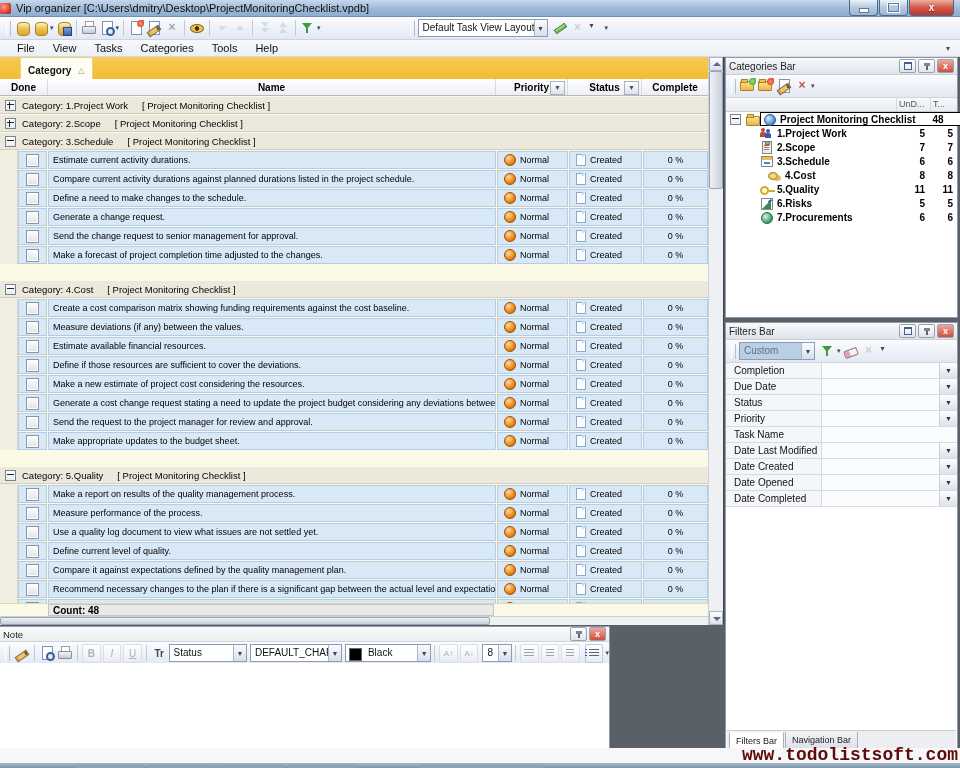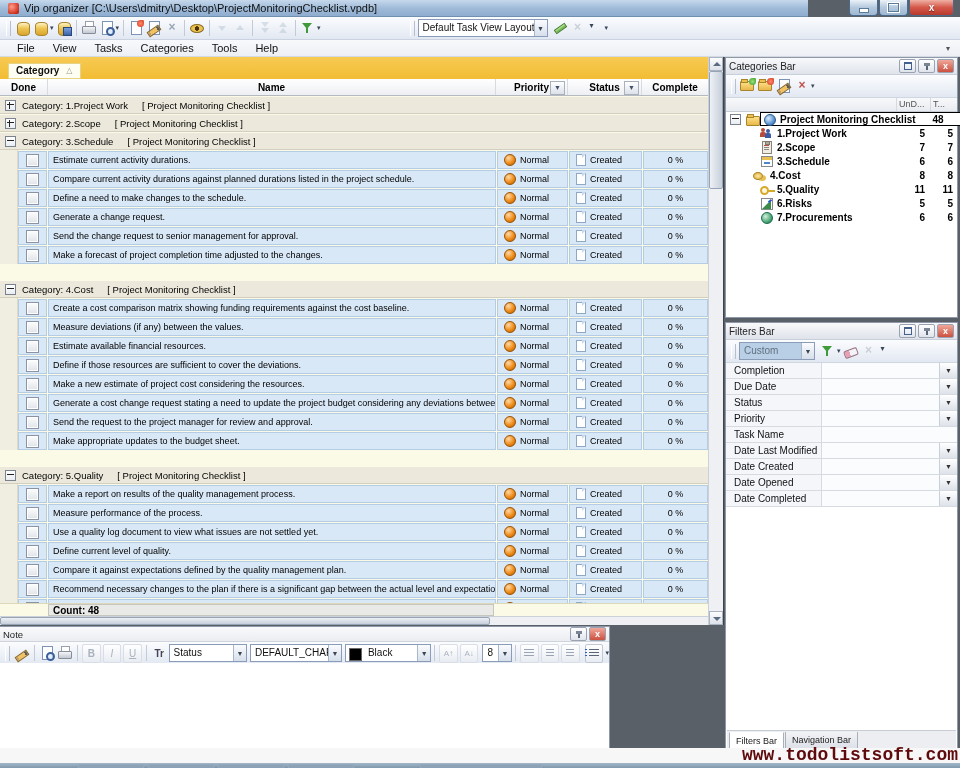--- a/index.html
+++ b/index.html
@@ -1,21 +1,21 @@
 <!DOCTYPE html>
 <html><head>
 <meta charset="utf-8">
 <style>
   html,body{margin:0;padding:0;background:#444;}
   .screen{position:relative;width:960px;height:768px;overflow:hidden;background:#5a6068;
           font-family:"Liberation Sans",sans-serif;-webkit-font-smoothing:antialiased;}
   
-  .titlebar{position:absolute;left:0;top:0;width:808px;height:17px;
+  .titlebar{position:absolute;left:0;top:0;width:960px;height:17px;
     background:linear-gradient(#c6d8ec,#9db9d7 55%,#8fadd0);border-bottom:1px solid #7090b0;
-    display:flex;align-items:center;padding-left:8px;box-sizing:border-box;}
+    display:flex;align-items:center;padding-left:0;box-sizing:border-box;}
   .appic{width:11px;height:11px;border-radius:2px;background:radial-gradient(circle at 35% 35%,#ff9d8c,#d23420 70%,#9c1f10);flex:0 0 11px;}
   .title-text{font-size:11px;color:#101010;margin-left:5px;white-space:nowrap;}
   .wbtns{position:absolute;right:6px;top:0;display:flex;gap:1px;}
   .wbtn{width:27px;height:15px;border:1px solid #4a6a8c;border-top:none;border-radius:0 0 4px 4px;
     background:linear-gradient(#eaf1f8,#b5c9de 50%,#9fb8d2);display:flex;align-items:center;justify-content:center;}
   .wbtn.close{width:43px;background:linear-gradient(#f0b0a4,#d4574a 50%,#b83a2c);color:#fff;}
   .wg-min{width:8px;height:3px;background:#fff;border:1px solid #5a7a9a;margin-top:5px;}
   .wg-max{width:9px;height:7px;background:transparent;border:1px solid #5a7a9a;box-shadow:inset 0 1px 0 #fff,0 0 0 1px #fff;}
   .wg-x{color:#fff;font-size:10px;font-weight:bold;line-height:13px;text-shadow:0 1px 1px #7a1a10;}
   
@@ -70,21 +70,21 @@
   
   .menubar{position:absolute;left:0;top:40px;width:960px;height:17px;
     background:linear-gradient(#f8f9fb,#eceff5);border-bottom:1px solid #d4d9e2;
     display:flex;align-items:center;font-size:11px;color:#111;padding-left:8px;box-sizing:border-box;}
   .mitem{padding:1px 9px 2px;}
   .movf{position:absolute;right:10px;top:4px;font-size:8px;color:#555;}
   
   .grid-panel{position:absolute;left:0;top:57px;width:723px;height:568px;background:#fbfae6;border-right:1px solid #3e434a;}
   .groupbar{position:absolute;left:0;top:0;right:15px;height:28px;
     background:linear-gradient(#f7ca52,#f1ba2d);border-bottom:1px solid #d09f1e;
-    display:flex;align-items:center;padding-left:8px;box-sizing:border-box;}
+    display:flex;padding-left:20px;box-sizing:border-box;}
   .groupchip{background:#fffef2;border:1px solid #e6d383;font-size:10px;font-weight:bold;color:#111;
     padding:1px 7px 2px;display:inline-flex;align-items:center;gap:7px;}
   .sortglyph{font-size:8px;color:#9a9a8a;font-weight:normal;}
   .gheader{position:absolute;left:0;top:22px;right:15px;height:17px;display:flex;
     background:linear-gradient(#ffffff,#edeff3);border-bottom:1px solid #b5bac2;
     font-size:10px;font-weight:bold;color:#000;box-sizing:border-box;}
   .hc{display:flex;align-items:center;justify-content:center;border-right:1px solid #d7dade;position:relative;box-sizing:border-box;}
   .hc-done{width:48px;}.hc-name{flex:1;}.hc-pri{width:72px;}.hc-stat{width:74px;}.hc-comp{width:66px;border-right:none;}
   .hdd{position:absolute;right:2px;top:2px;width:13px;height:12px;border:1px solid #a9b1bd;
     background:linear-gradient(#fff,#dce1e9);font-size:7px;line-height:11px;text-align:center;color:#43506a;font-weight:normal;}
@@ -835,21 +835,21 @@
           <span class="cnt2">7</span>
         </div>
         <div class="trw" style="padding-left: 32px;">
           <span class="tic">
             <i class="cal"></i>
           </span>
           <span class="lbl">3.Schedule</span>
           <span class="cnt">6</span>
           <span class="cnt2">6</span>
         </div>
-        <div class="trw" style="padding-left: 25px;">
+        <div class="trw" style="padding-left: 40px;">
           <span class="tic">
             <i class="coin"></i>
           </span>
           <span class="lbl">4.Cost</span>
           <span class="cnt">8</span>
           <span class="cnt2">8</span>
         </div>
         <div class="trw" style="padding-left: 32px;">
           <span class="tic">
             <i class="key"></i>

